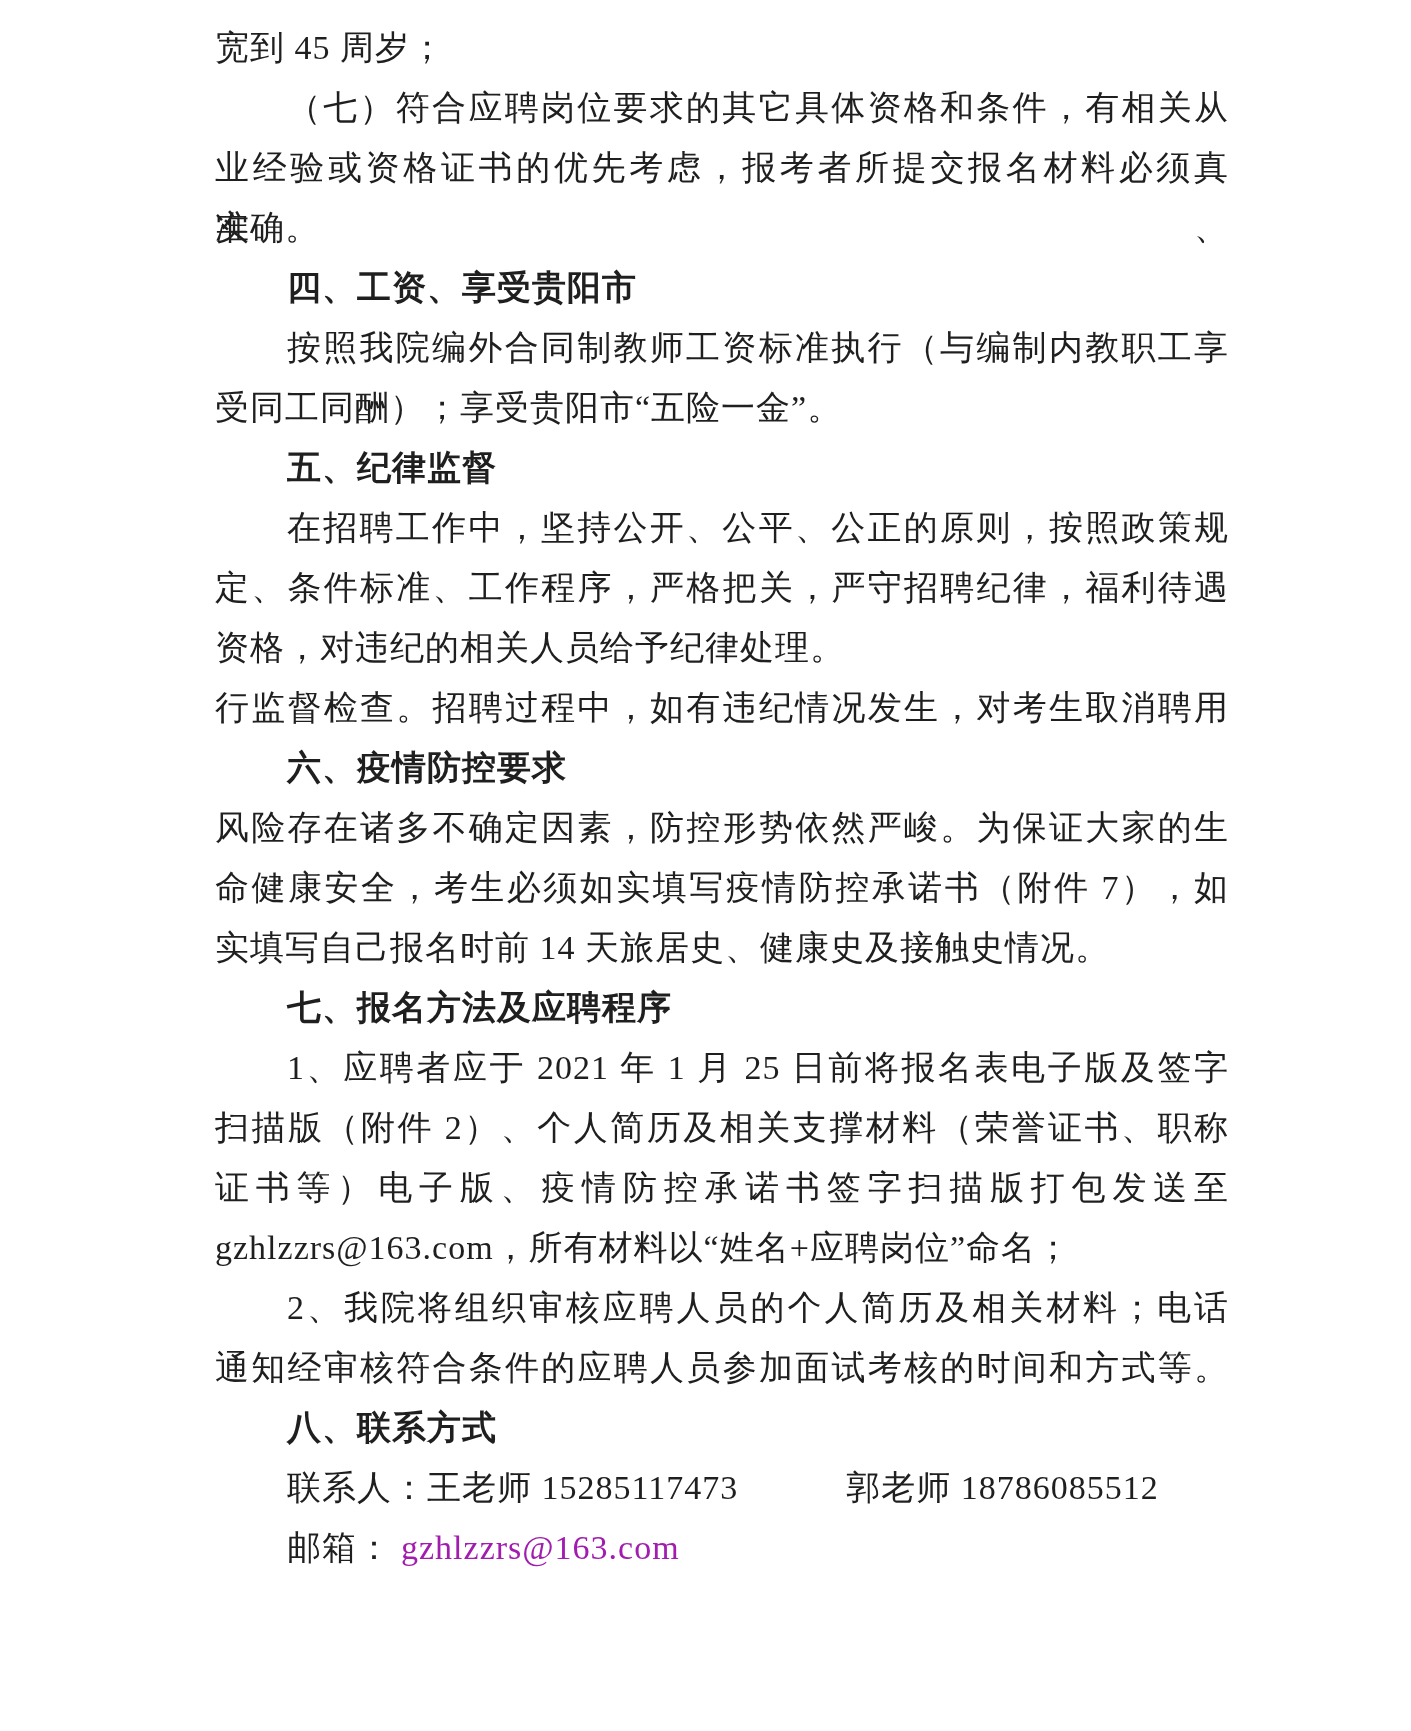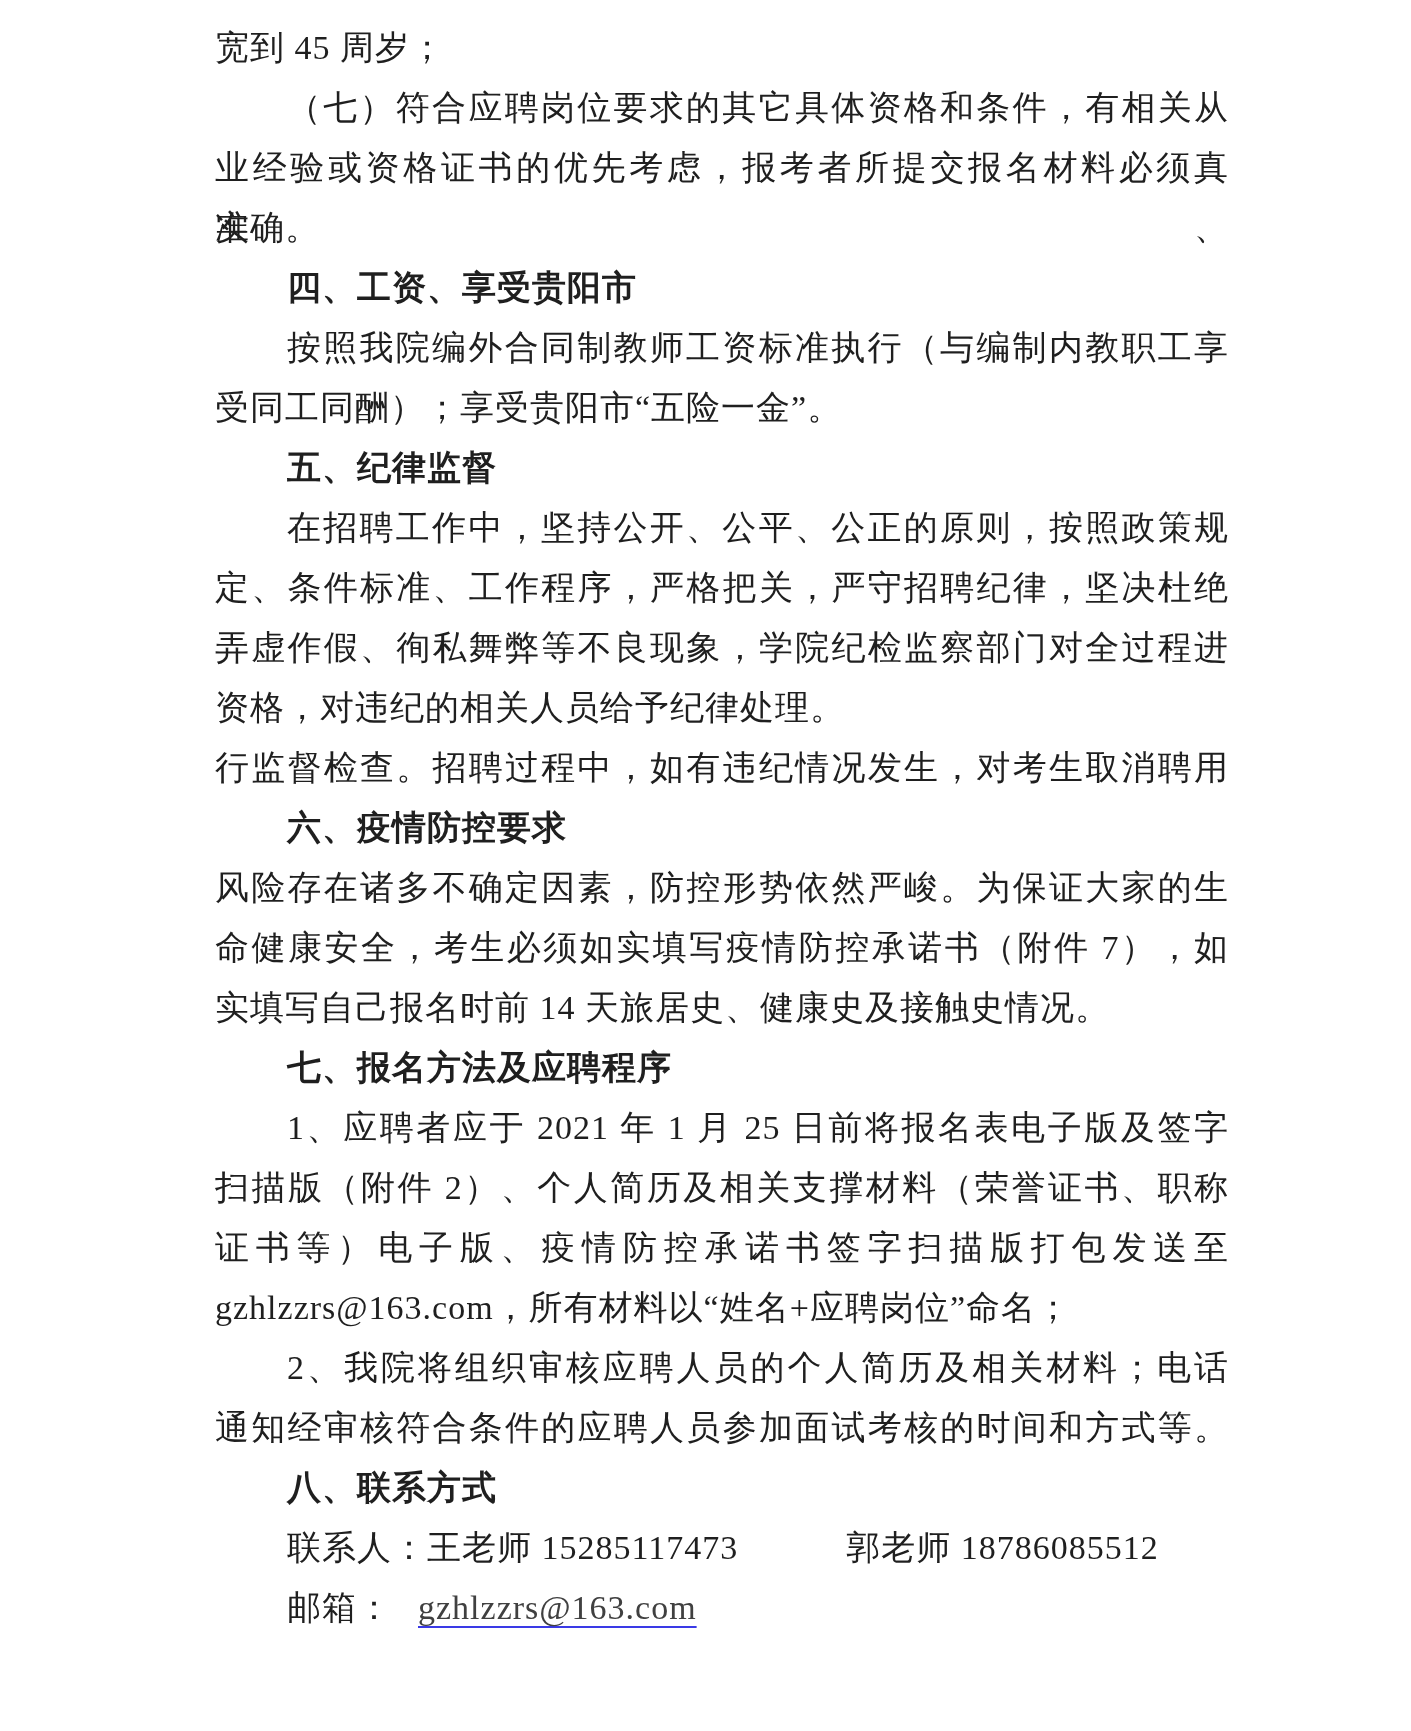--- a/index.html
+++ b/index.html
@@ -34,48 +34,46 @@
     overflow: visible;
   }
   .indent { text-indent: 72px; }
   .fill {
     text-align: justify;
     text-align-last: justify;
   }
   .heading { font-weight: bold; }
   .contact-gap { margin-left: 108px; }
   .email-link {
-    color: #404040;
-    text-decoration: underline;
+    color: #a21caf;
     text-decoration-color: #3a3ae6;
     text-decoration-thickness: 2px;
     text-underline-offset: 7px;
-    margin-left: 26px;
+    margin-left: 9px;
     cursor: pointer;
   }
 </style>
 </head>
 <body>
 
 <div class="page">
   <div class="doc">
 
     <div class="line">宽到 45 周岁；</div>
     <div class="line indent fill">（七）符合应聘岗位要求的其它具体资格和条件，有相关从</div>
     <div class="line fill">业经验或资格证书的优先考虑，报考者所提交报名材料必须真实、</div>
     <div class="line">准确。</div>
 
     <div class="line indent heading">四、工资、享受贵阳市</div>
     <div class="line indent fill">按照我院编外合同制教师工资标准执行（与编制内教职工享</div>
     <div class="line">受同工同酬）；享受贵阳市“五险一金”。</div>
 
     <div class="line indent heading">五、纪律监督</div>
     <div class="line indent fill">在招聘工作中，坚持公开、公平、公正的原则，按照政策规</div>
-    <div class="line fill">定、条件标准、工作程序，严格把关，严守招聘纪律，坚决杜绝</div>
-    <div class="line fill">弄虚作假、徇私舞弊等不良现象，学院纪检监察部门对全过程进</div>
+    <div class="line fill">定、条件标准、工作程序，严格把关，严守招聘纪律，福利待遇</div>
     <div class="line">资格，对违纪的相关人员给予纪律处理。</div>
     <div class="line fill">行监督检查。招聘过程中，如有违纪情况发生，对考生取消聘用</div>
 
     <div class="line indent heading">六、疫情防控要求</div>
     <div class="line fill">风险存在诸多不确定因素，防控形势依然严峻。为保证大家的生</div>
     <div class="line fill">命健康安全，考生必须如实填写疫情防控承诺书（附件 7），如</div>
     <div class="line">实填写自己报名时前 14 天旅居史、健康史及接触史情况。</div>
 
     <div class="line indent heading">七、报名方法及应聘程序</div>
     <div class="line indent fill">1、应聘者应于 2021 年 1 月 25 日前将报名表电子版及签字</div>

